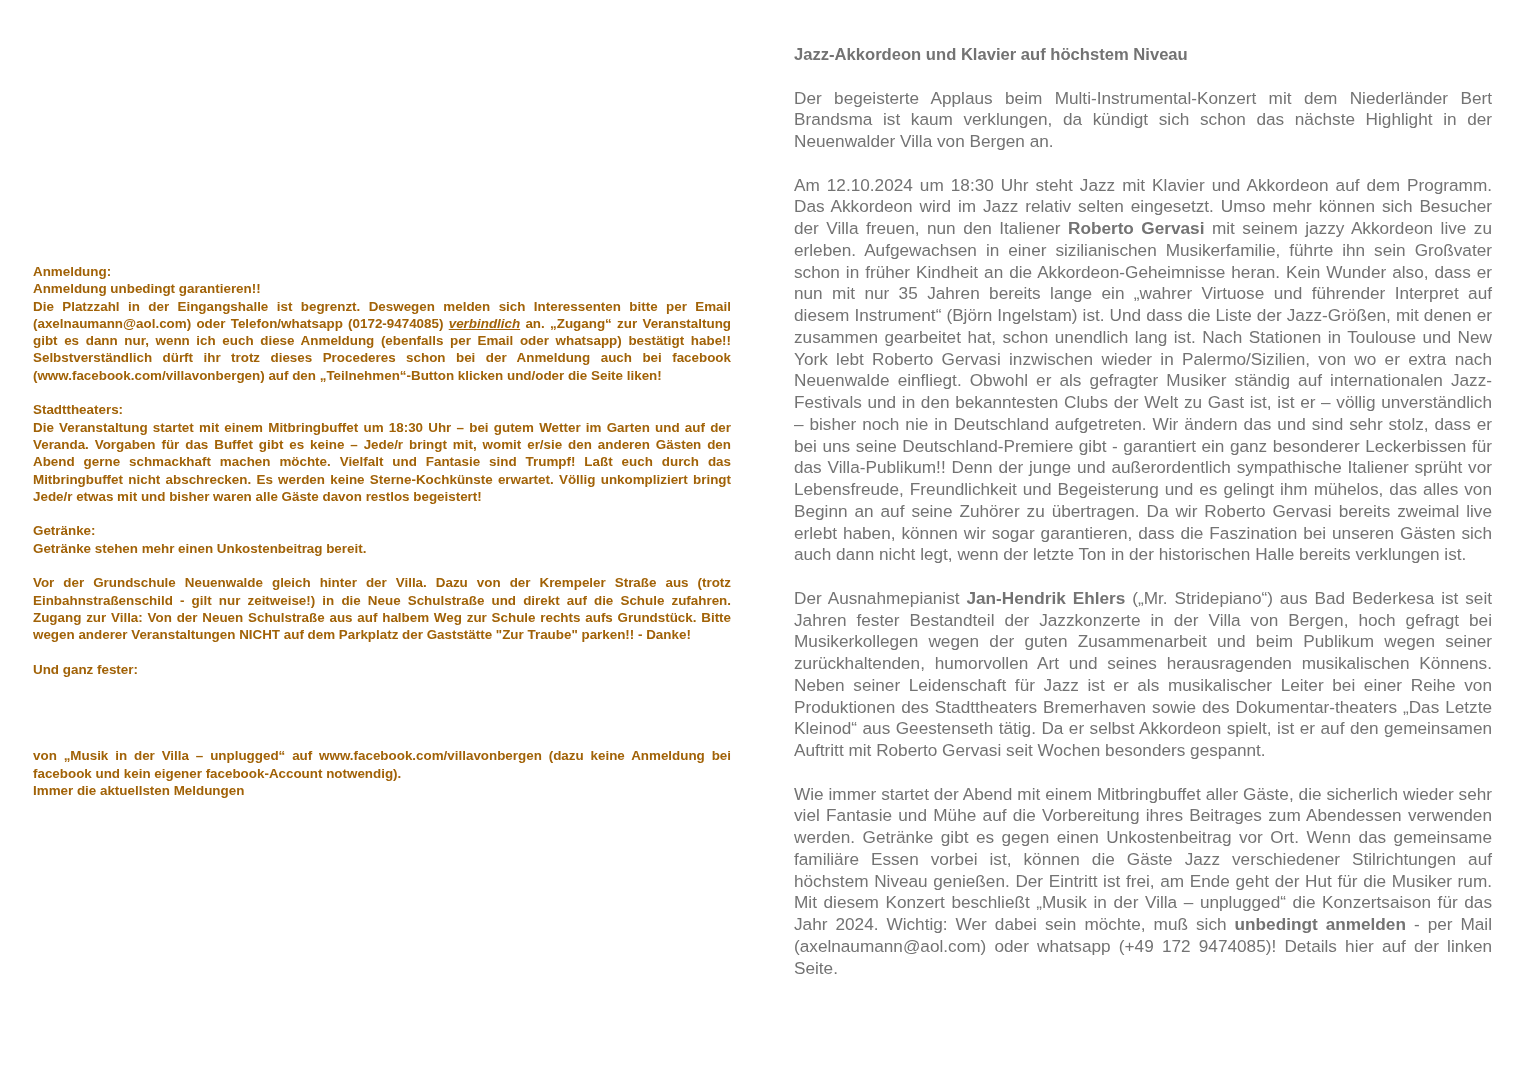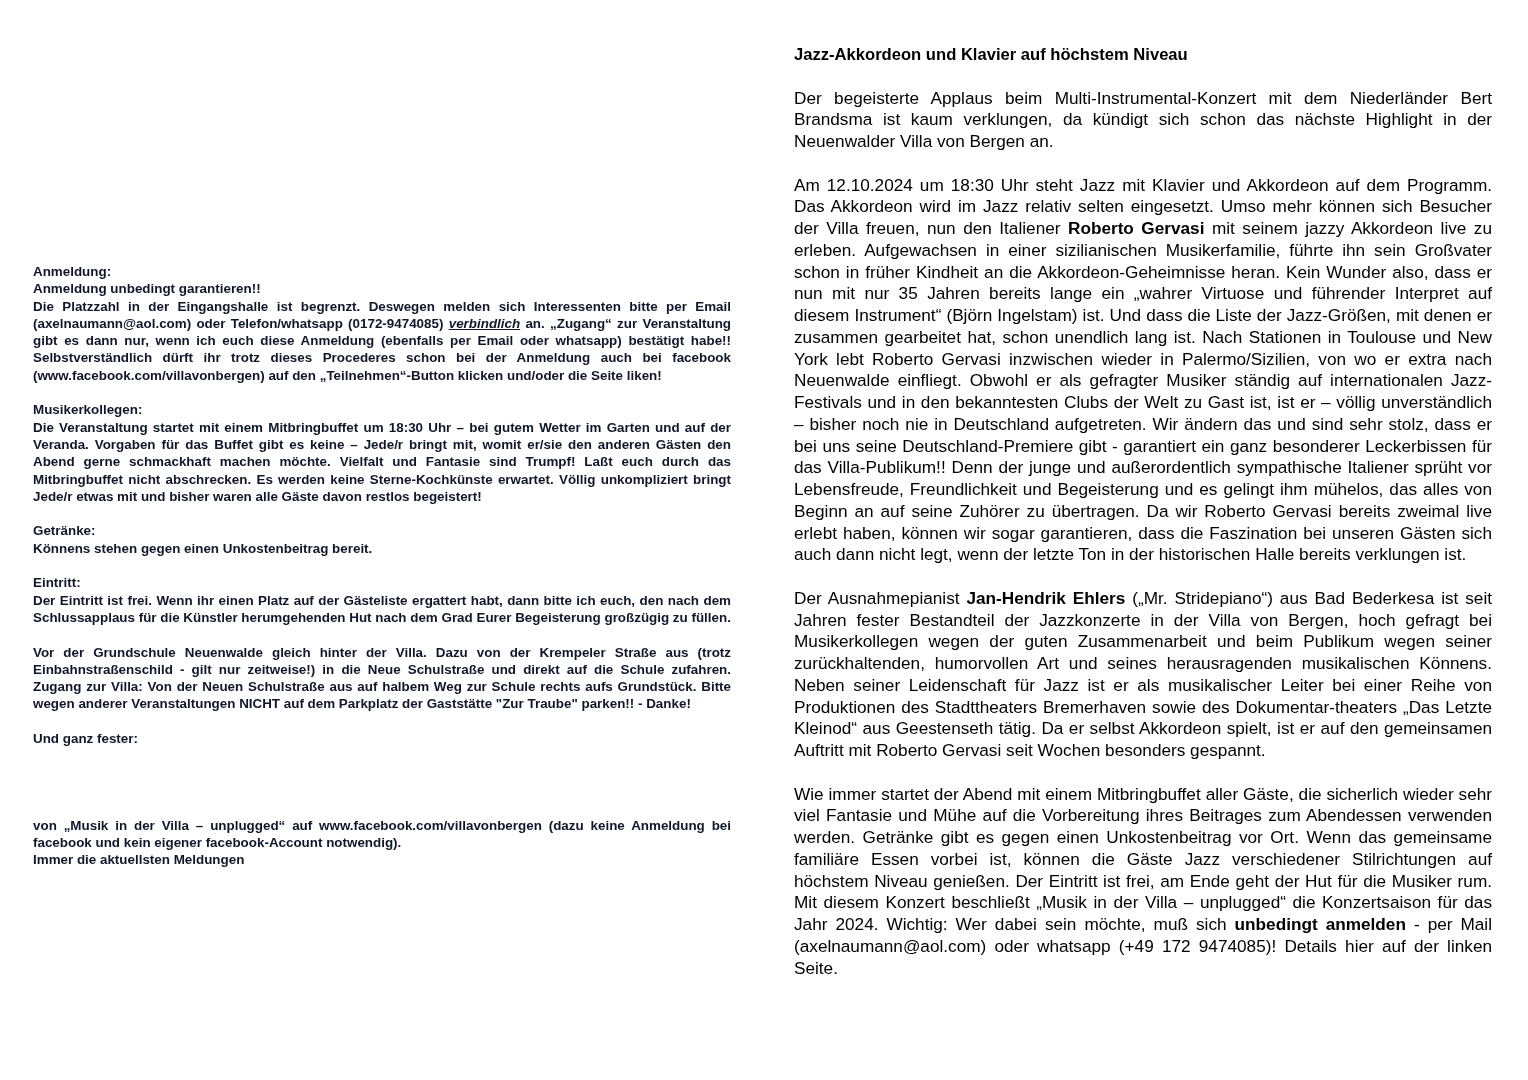--- a/index.html
+++ b/index.html
@@ -1,54 +1,50 @@
 <!DOCTYPE html>
 <html><head>
 <meta charset="utf-8">
 <style>
   html, body { margin:0; padding:0; background:#ffffff; }
   body { width:1528px; height:1080px; position:relative; overflow:hidden; color:#111; }
   .left {
     position:absolute; left:33px; top:263px; width:698px;
     font-family:"Liberation Sans", sans-serif; font-size:13.4px; line-height:17.3px;
-    font-weight:bold; text-align:justify; color:#0f172a;
+    font-weight:bold; text-align:justify; color:#a16207;
   }
   .left .sec { margin:0 0 17.3px 0; }
   .left .sec p { margin:0; }
   .left .gap { height:52px; }
   .u { text-decoration:underline;font-style:italic; }
   .right {
     position:absolute; left:794px; top:44px; width:698px;
     font-family:"Liberation Sans", sans-serif; font-size:17.2px; line-height:21.75px;
-    text-align:justify; color:#000000;
+    text-align:justify; color:#737373;
   }
   .right h1 { font-size:16.6px; font-weight:bold; margin:0 0 21.75px 0; line-height:21.75px; }
   .right p { margin:0 0 21.75px 0; }
   .right b { font-weight:bold; }
 </style>
 </head>
 <body>
 
 <div class="left">
   <div class="sec">
     <p>Anmeldung:</p>
     <p>Anmeldung unbedingt garantieren!!</p>
     <p><span>Die Platzzahl in der Eingangshalle ist begrenzt. Deswegen melden sich Interessenten bitte per Email (axelnaumann@aol.com) oder Telefon/whatsapp (0172-9474085) </span><span class="u">verbindlich</span><span> an. „Zugang“ zur Veranstaltung gibt es dann nur, wenn ich euch diese Anmeldung (ebenfalls per Email oder whatsapp) bestätigt habe!! Selbstverständlich dürft ihr trotz dieses Procederes schon bei der Anmeldung auch bei facebook (www.facebook.com/villavonbergen) auf den „Teilnehmen“-Button klicken und/oder die Seite liken!</span></p>
   </div>
   <div class="sec">
-    <p>Musikerkollegen:</p>
+    <p>Stadttheaters:</p>
     <p>Die Veranstaltung startet mit einem Mitbringbuffet um 18:30 Uhr –  bei gutem Wetter im Garten und auf der Veranda. Vorgaben für das Buffet gibt es keine – Jede/r bringt mit, womit er/sie den anderen Gästen den Abend gerne schmackhaft machen möchte. Vielfalt und Fantasie sind Trumpf! Laßt euch durch das Mitbringbuffet nicht abschrecken. Es werden keine Sterne-Kochkünste erwartet. Völlig unkompliziert bringt Jede/r etwas mit und bisher waren alle Gäste davon restlos begeistert!</p>
   </div>
   <div class="sec">
     <p>Getränke:</p>
-    <p>Könnens stehen gegen einen Unkostenbeitrag bereit.</p>
-  </div>
-  <div class="sec">
-    <p>Eintritt:</p>
-    <p>Der Eintritt ist frei. Wenn ihr einen Platz auf der Gästeliste ergattert habt, dann bitte ich euch, den nach dem Schlussapplaus für die Künstler herumgehenden Hut nach dem Grad Eurer Begeisterung großzügig zu füllen.</p>
+    <p>Getränke stehen mehr einen Unkostenbeitrag bereit.</p>
   </div>
   <div class="sec">
     <p>Vor der Grundschule Neuenwalde gleich hinter der Villa. Dazu von der Krempeler Straße aus (trotz Einbahnstraßenschild - gilt nur zeitweise!) in die Neue Schulstraße und direkt auf die Schule zufahren. Zugang zur Villa: Von der Neuen Schulstraße aus auf halbem Weg zur Schule rechts aufs Grundstück. Bitte wegen anderer Veranstaltungen NICHT auf dem Parkplatz der Gaststätte "Zur Traube" parken!! - Danke!</p>
   </div>
   <div class="sec">
     <p>Und ganz fester:</p>
   </div>
   <div class="gap"></div>
   <div class="sec">
     <p>von „Musik in der Villa – unplugged“ auf www.facebook.com/villavonbergen (dazu keine Anmeldung bei facebook und kein eigener facebook-Account notwendig).</p>

